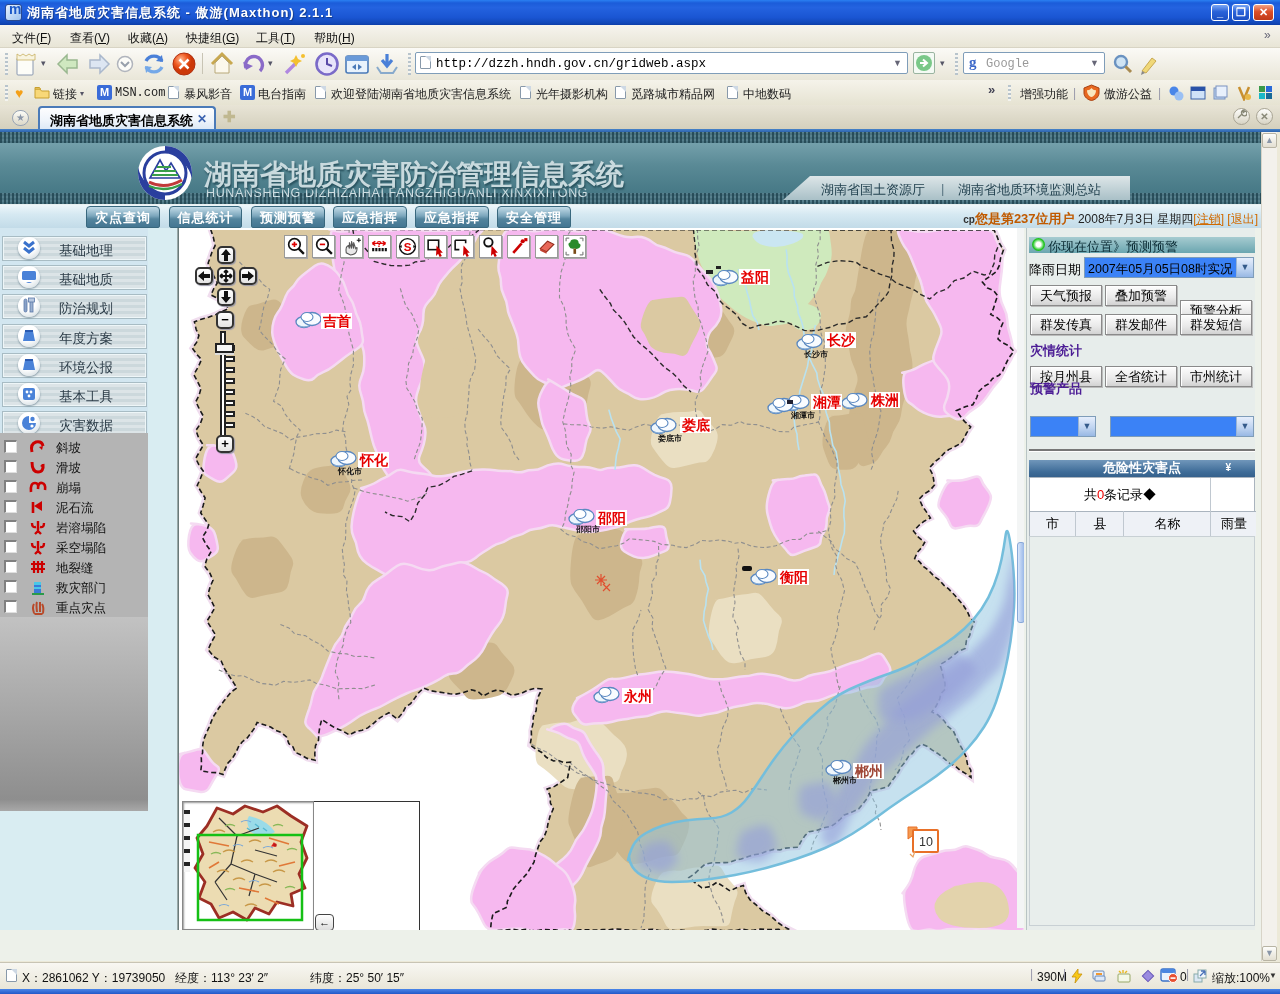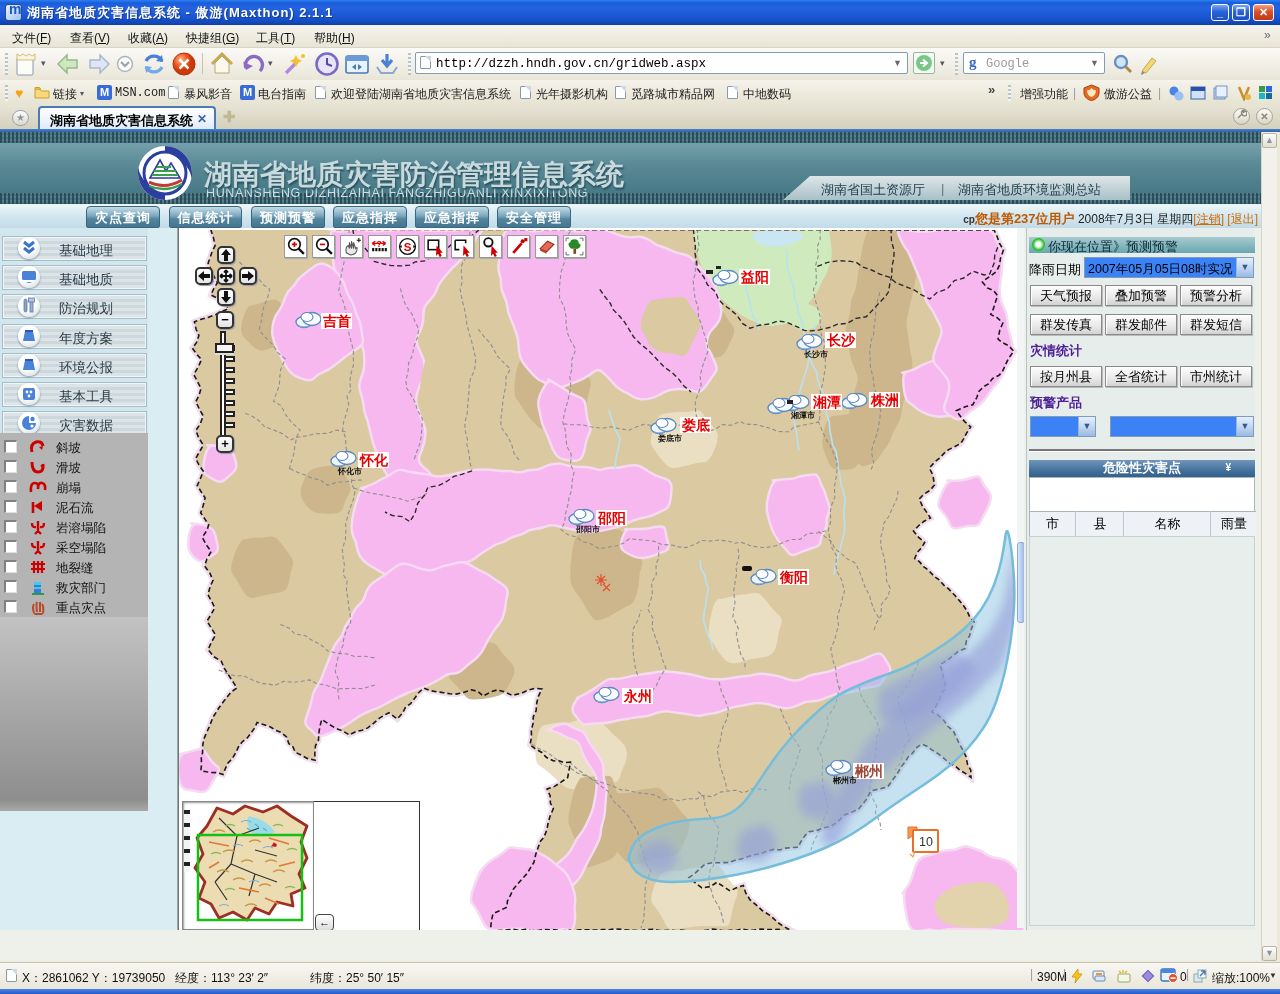--- a/index.html
+++ b/index.html
@@ -695,38 +695,39 @@
         <div class="dot"></div>
         <span>你现在位置》预测预警</span>
       </div>
     <div class="plabel" style="left:2px;top:33px;">降雨日期</div>
     <div class="pselect" style="left:57px;top:29px;width:170px;">
       <span class="val">2007年05月05日08时实况</span>
         <div class="btn">▼</div>
     </div>
     <div class="pbtn" style="left:3px;top:57px;">天气预报</div>
     <div class="pbtn" style="left:78px;top:57px;">叠加预警</div>
-    <div class="pbtn" style="left:153px;top:57px;">预警分析</div>
+    <div class="pbtn" style="left:153px;top:72px;">预警分析</div>
     <div class="pbtn" style="left:3px;top:86px;">群发传真</div>
     <div class="pbtn" style="left:78px;top:86px;">群发邮件</div>
     <div class="pbtn" style="left:153px;top:86px;">群发短信</div>
     <div class="pbold" style="left:3px;top:114px;">灾情统计</div>
     <div class="pbtn" style="left:3px;top:138px;">按月州县</div>
     <div class="pbtn" style="left:78px;top:138px;">全省统计</div>
     <div class="pbtn" style="left:153px;top:138px;">市州统计</div>
-    <div class="pbold" style="left:3px;top:166px;">预警产品</div>
+    <div class="pbold" style="left:3px;top:152px;">预警产品</div>
     <div class="pselect" style="left:3px;top:188px;width:66px;">
         <div class="btn">▼</div>
       </div>
     <div class="pselect" style="left:83px;top:188px;width:144px;">
         <div class="btn">▼</div>
       </div>
     <div id="sep1"></div>
     <div id="dangerbar">危险性灾害点<span style="position:absolute;right:24px;top:0;font-size:10px;">¥</span></div>
     <div id="rectable">
+      <div style="position:absolute;left:0;top:0;width:181px;height:33px;border-right:1px solid #c0c8d0;text-align:center;line-height:33px;font-size:13px;">共<span style="color:#e00">0</span>条记录◆</div>
       <div style="position:absolute;left:0;top:33px;width:226px;height:25px;border-top:1px solid #aab4be;background:#eef1f6;"></div>
       <div style="position:absolute;left:0;top:33px;width:46px;height:25px;border-right:1px solid #c0c8d0;text-align:center;line-height:25px;font-size:13px;">市</div>
       <div style="position:absolute;left:47px;top:33px;width:47px;height:25px;border-right:1px solid #c0c8d0;text-align:center;line-height:25px;font-size:13px;">县</div>
       <div style="position:absolute;left:95px;top:33px;width:86px;height:25px;border-right:1px solid #c0c8d0;text-align:center;line-height:25px;font-size:13px;">名称</div>
       <div style="position:absolute;left:182px;top:33px;width:44px;height:25px;text-align:center;line-height:25px;font-size:13px;">雨量</div>
     </div>
     <div style="position:absolute;left:2px;top:308px;width:226px;height:390px;background:#e8eeec;border:1px solid #c8d0d4;"></div>
   </div>
 </div>
 <div id="pagescroll"></div>

